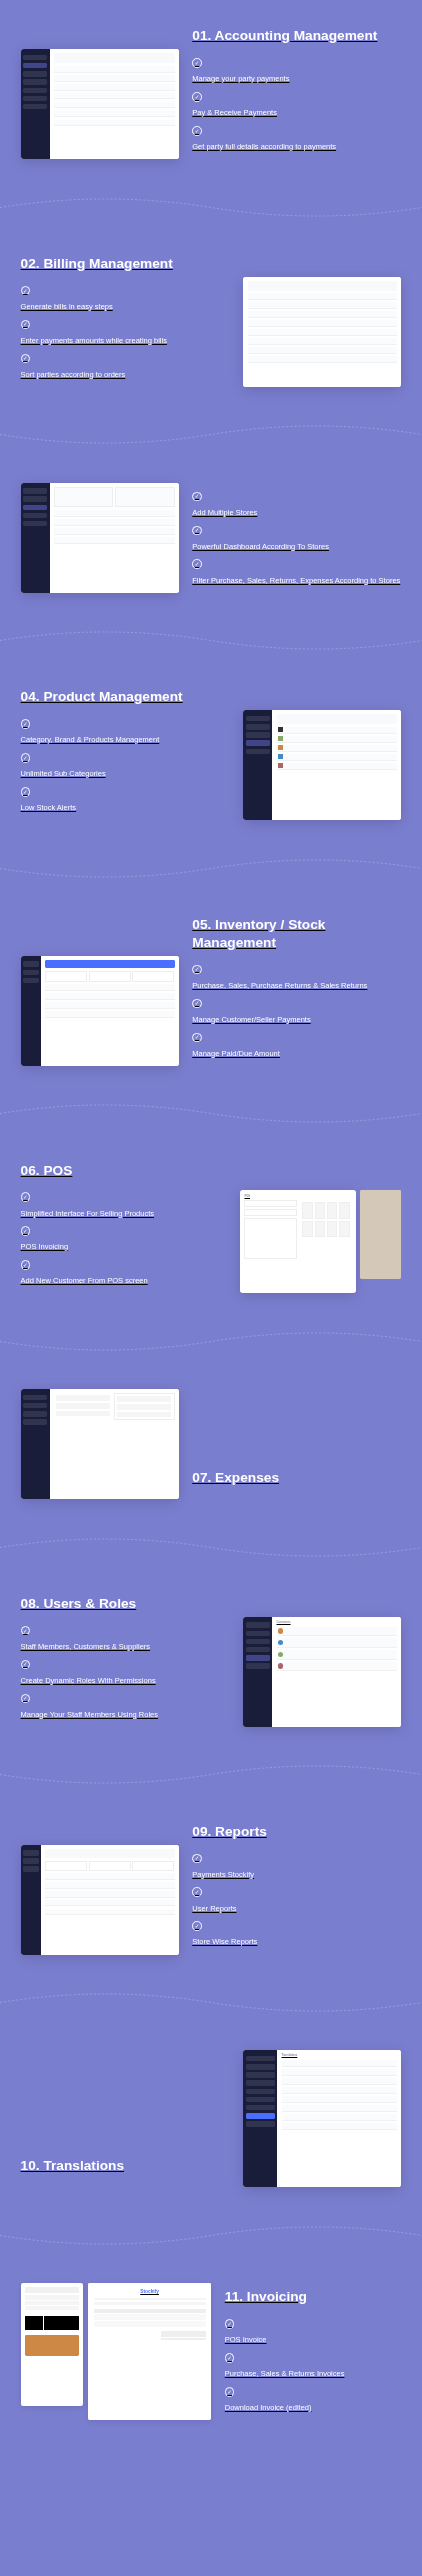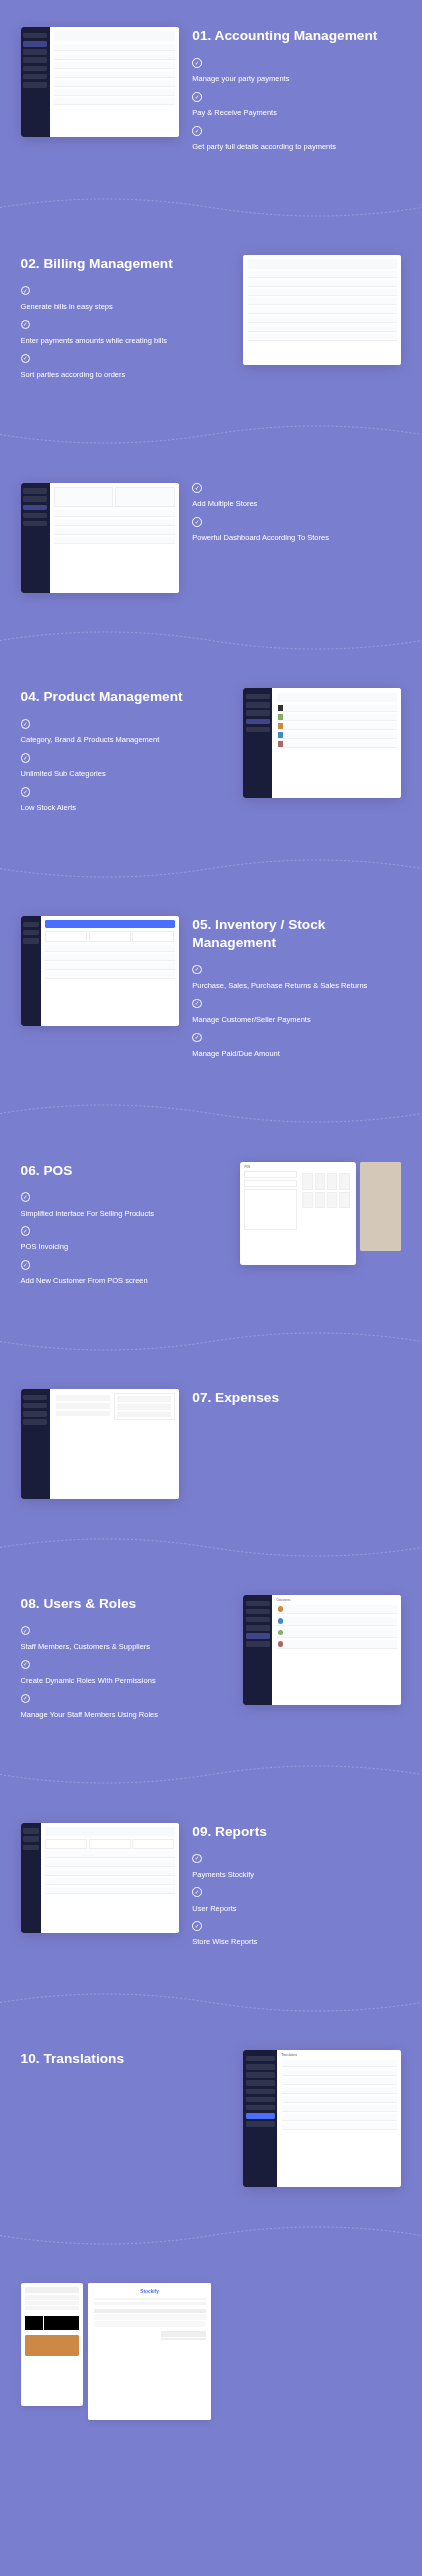--- a/index.html
+++ b/index.html
@@ -1,17 +1,17 @@
 <!DOCTYPE html>
 <html style="font-size:11px"><head>
 <meta charset="utf-8">
 <style>
 * { margin: 0; padding: 0; box-sizing: border-box; }
 body { background: #7a7ecf; font-family: -apple-system, BlinkMacSystemFont, 'Segoe UI', Arial, sans-serif; width: 422px; }
-.section { display: flex; align-items: flex-start; padding: 27.4px 20.6px; gap: 13.7px; }
+.section { display: flex; align-items: flex-end; padding: 27.4px 20.6px; gap: 13.7px; text-decoration: underline; }
 .section.right-img { flex-direction: row; }
 .section.left-img { flex-direction: row; }
 .content { flex: 1; color: #fff; }
 .content h2 { font-size: 13.7px; font-weight: 700; margin-bottom: 12.3px; line-height: 1.3; }
 .feature-list { list-style: none; }
 .feature-list li { display: flex; align-items: flex-start; gap: 5.5px; margin-bottom: 6.9px; font-size: 7.5px; line-height: 1.5; flex-direction: column; }
 .feature-list li .check { flex-shrink: 0; width: 9.6px; height: 9.6px; border: 1px solid #fff; border-radius: 50%; display: flex; align-items: center; justify-content: center; margin-top: 0.7px; }
 .feature-list li .check::after { content: '✓'; font-size: 5.5px; color: #fff; }
 .mock { flex-shrink: 0; width: 158px; height: 110px; background: #f5f6fa; border-radius: 2.7px; box-shadow: 0 2.7px 13.7px rgba(0,0,0,0.15); overflow: hidden; display: flex; }
 .mock-sidebar { width: 29px; background: #1a1d3a; }
@@ -146,20 +146,24 @@
   <div class="content">
     <ul class="feature-list">
       <li>
           <span class="check"></span>
           <span>Add Multiple Stores</span>
         </li>
       <li>
           <span class="check"></span>
           <span>Powerful Dashboard According To Stores</span>
         </li>
+      <li>
+          <span class="check"></span>
+          <span>Filter Purchase, Sales, Returns, Expenses According to Stores</span>
+        </li>
     </ul>
   </div>
 </div>
 
 <div class="divider">
   <svg viewBox="0 0 616 60" preserveAspectRatio="none">
       <path d="M0,30 Q154,5 308,30 T616,30" stroke="rgba(255,255,255,0.35)" stroke-width="1" fill="none" stroke-dasharray="3,3"></path>
     </svg>
 </div>
 
@@ -514,14 +518,31 @@
           <div style="width:40%;height:2.7px;background:#eee;margin-bottom:0.7px"></div>
         </div>
       <div style="display:flex;justify-content:flex-end">
           <div style="width:40%;height:2.7px;background:#eee;margin-bottom:0.7px"></div>
         </div>
       <div style="display:flex;justify-content:flex-end">
           <div style="width:40%;height:2.7px;background:#eee"></div>
         </div>
     </div>
   </div>
+  <div class="content">
+    <h2>11. Invoicing</h2>
+    <ul class="feature-list">
+      <li>
+          <span class="check"></span>
+          <span>POS Invoice</span>
+        </li>
+      <li>
+          <span class="check"></span>
+          <span>Purchase, Sales &amp; Returns Invoices</span>
+        </li>
+      <li>
+          <span class="check"></span>
+          <span>Download Invoice (edited)</span>
+        </li>
+    </ul>
+  </div>
 </div>
 
 
 </body></html>

